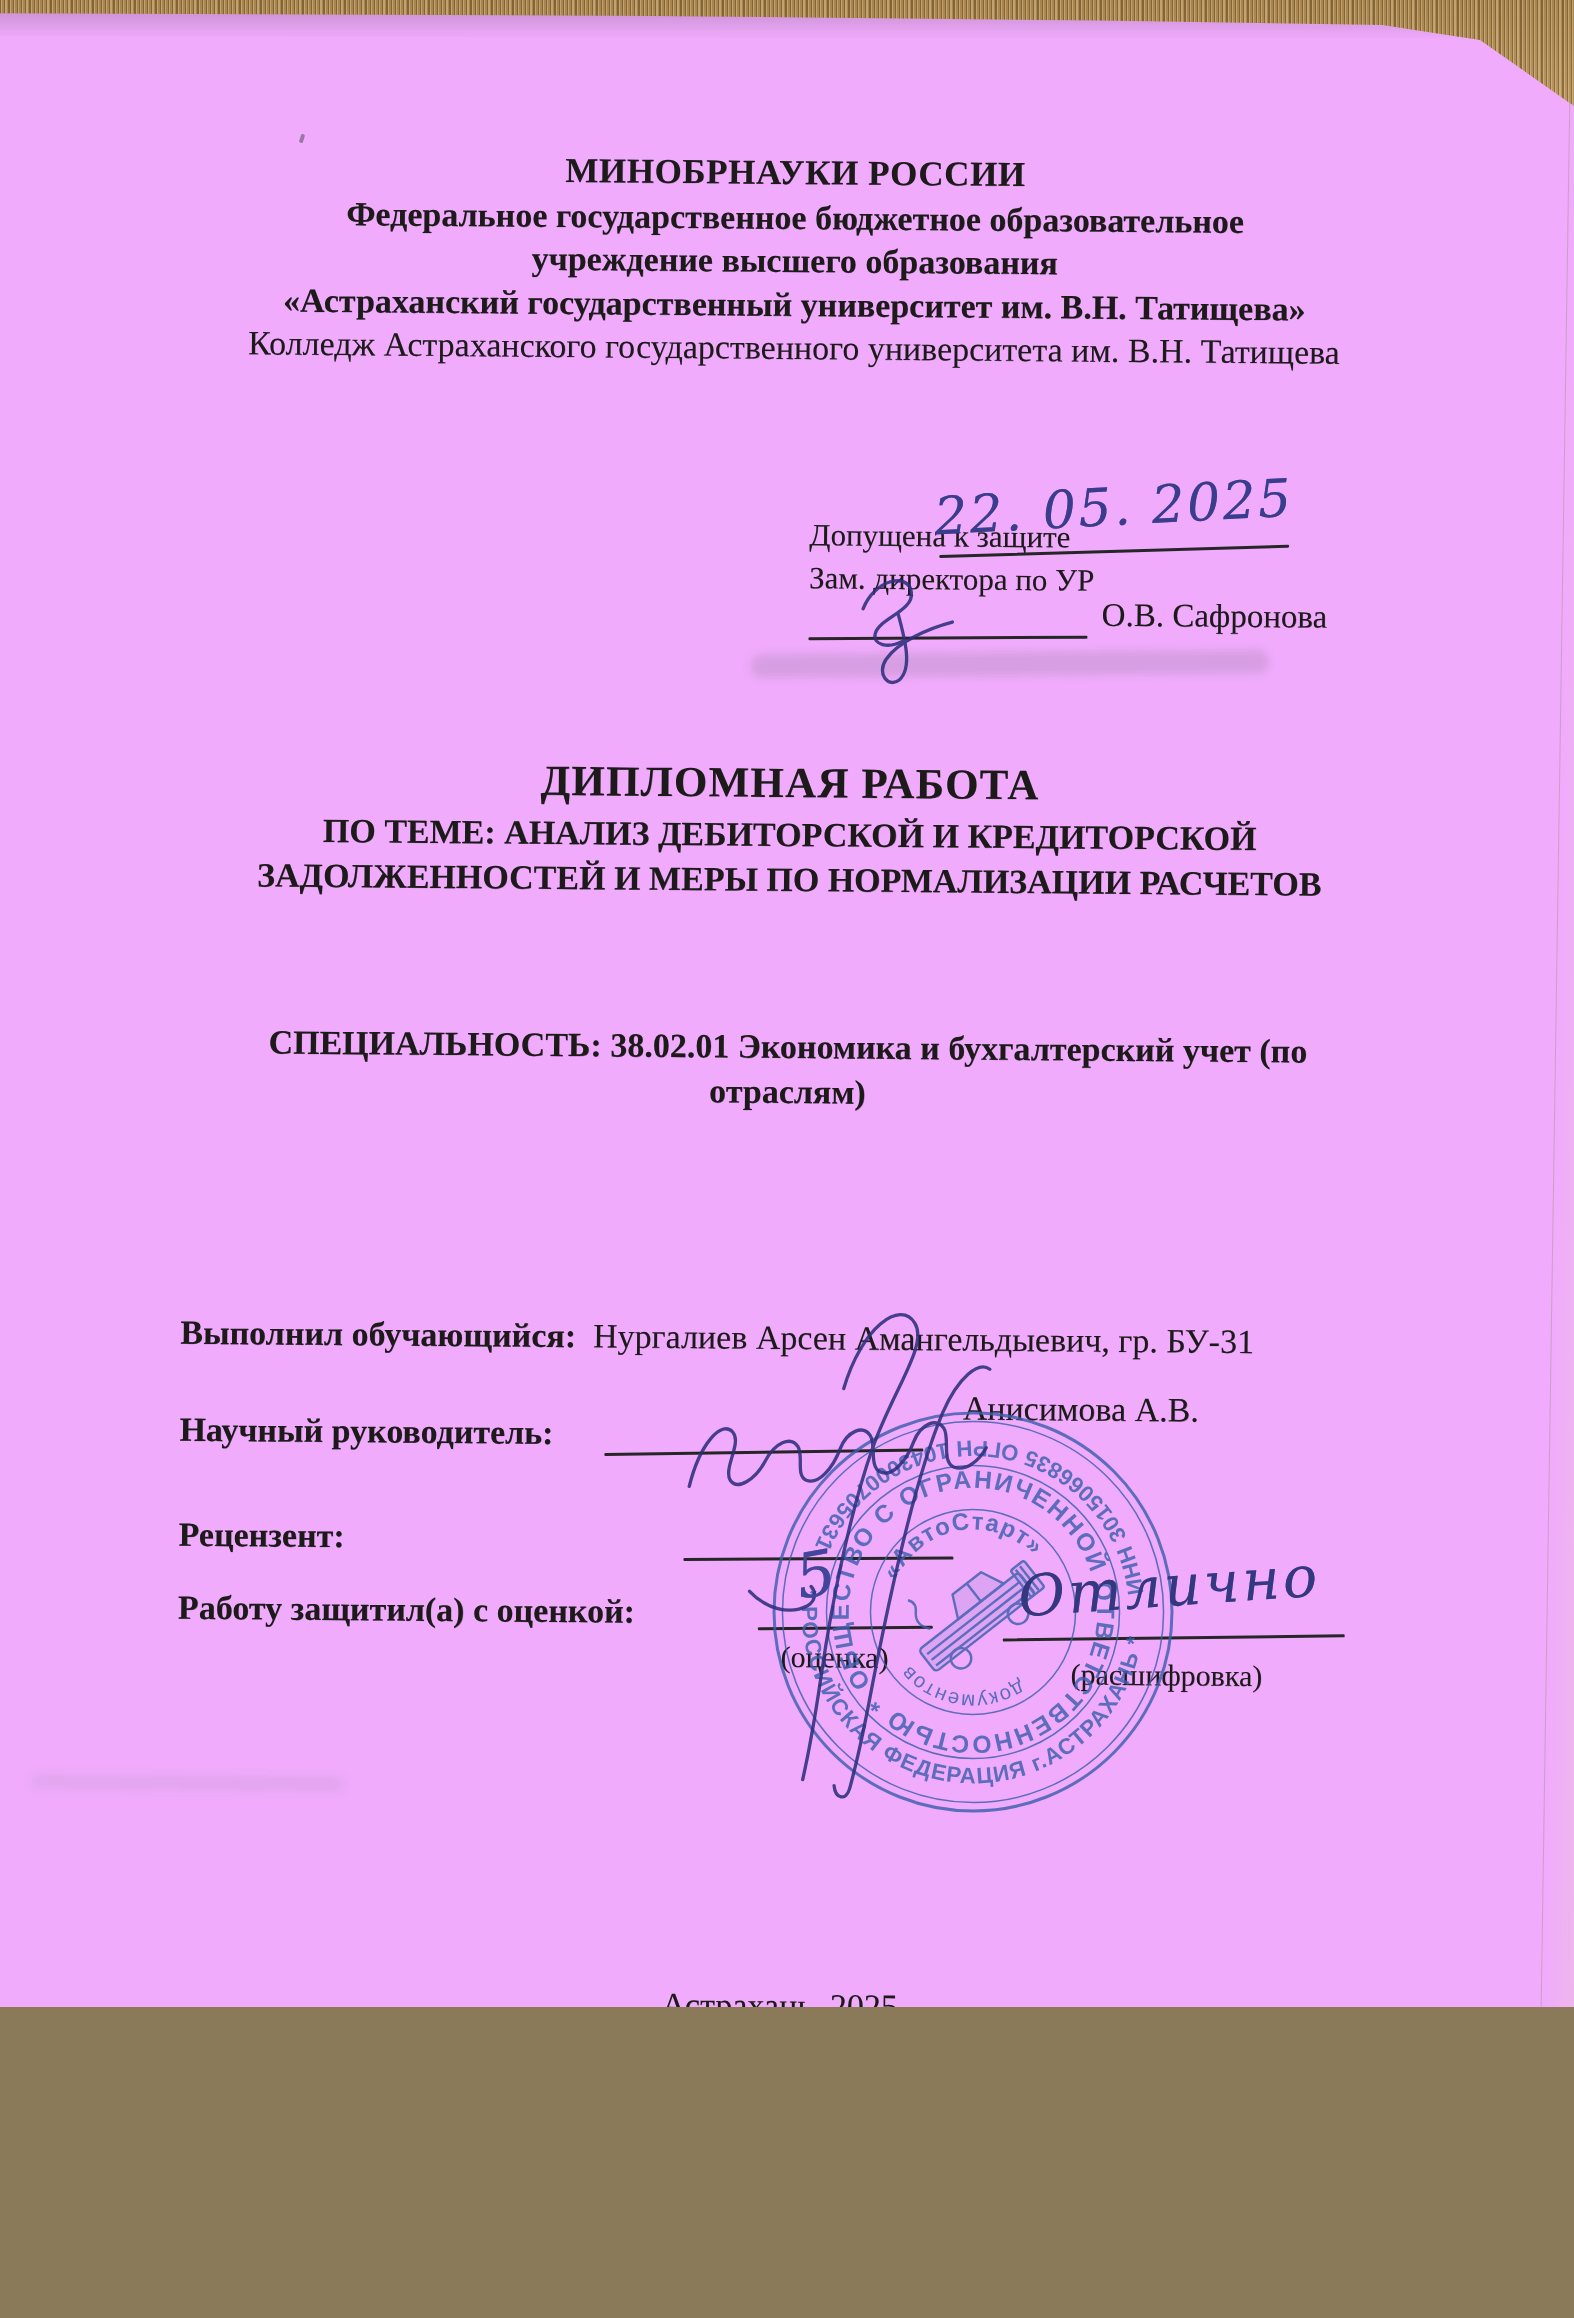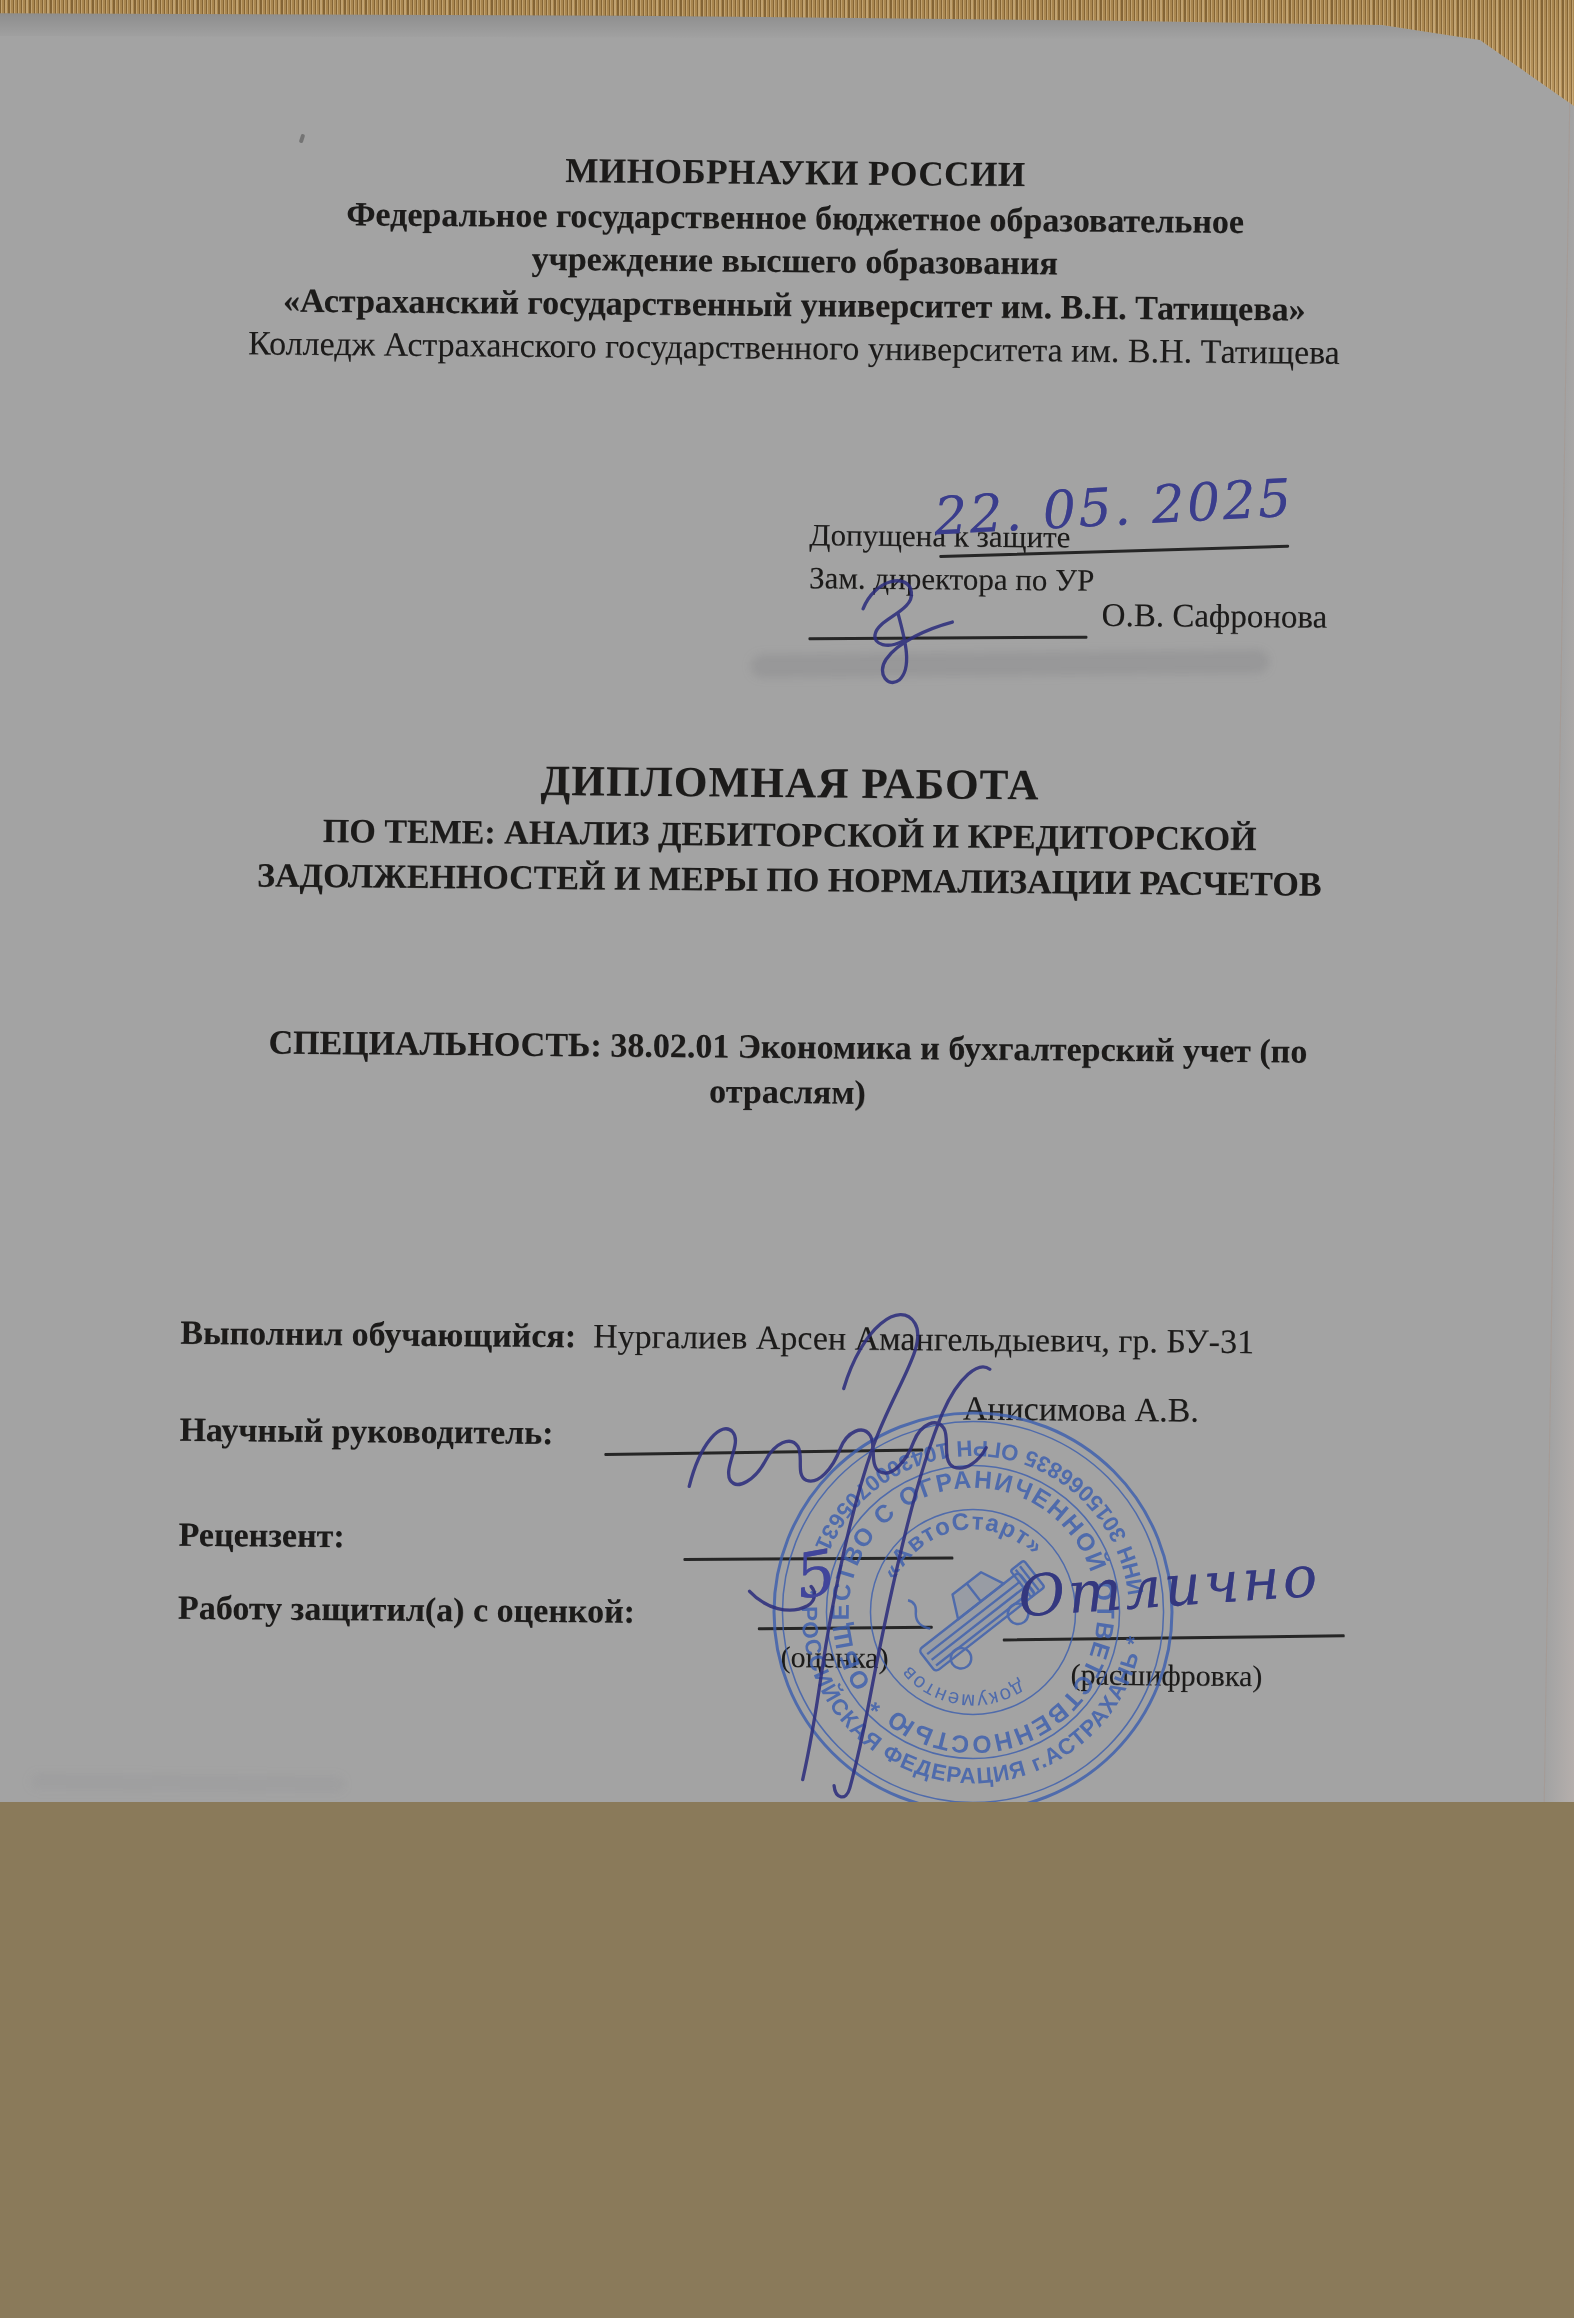--- a/index.html
+++ b/index.html
@@ -1,18 +1,18 @@
 <!DOCTYPE html>
 <html style="font-size:9.7px"><head>
 <meta charset="utf-8">
 <style>
   html,body{margin:0;padding:0;background:#8a7a5a;}
   .scan{
-    position:relative;width:1574px;height:1802px;overflow:hidden;
-    background:#a3a3a3;
+    position:relative;width:1574px;height:2007px;overflow:hidden;
+    background:#f0abfc;
     font-family:"Liberation Serif","DejaVu Serif",serif;
     color:#1c1b1a;
   }
   
   .edge-top{
     position:absolute;left:0;top:0;width:1574px;height:121px;
     background:
       repeating-linear-gradient(90deg, rgba(70,45,12,.38) 0 1.2px, rgba(255,236,200,.28) 1.2px 2.4px, rgba(0,0,0,0) 2.4px 4.2px),
       linear-gradient(#a8854e,#bd9a63);
     clip-path:polygon(0 0,1574px 0,1574px 106px,1480px 40px,1382px 25px,1099px 20.5px,628px 15.7px,0 13.3px);

